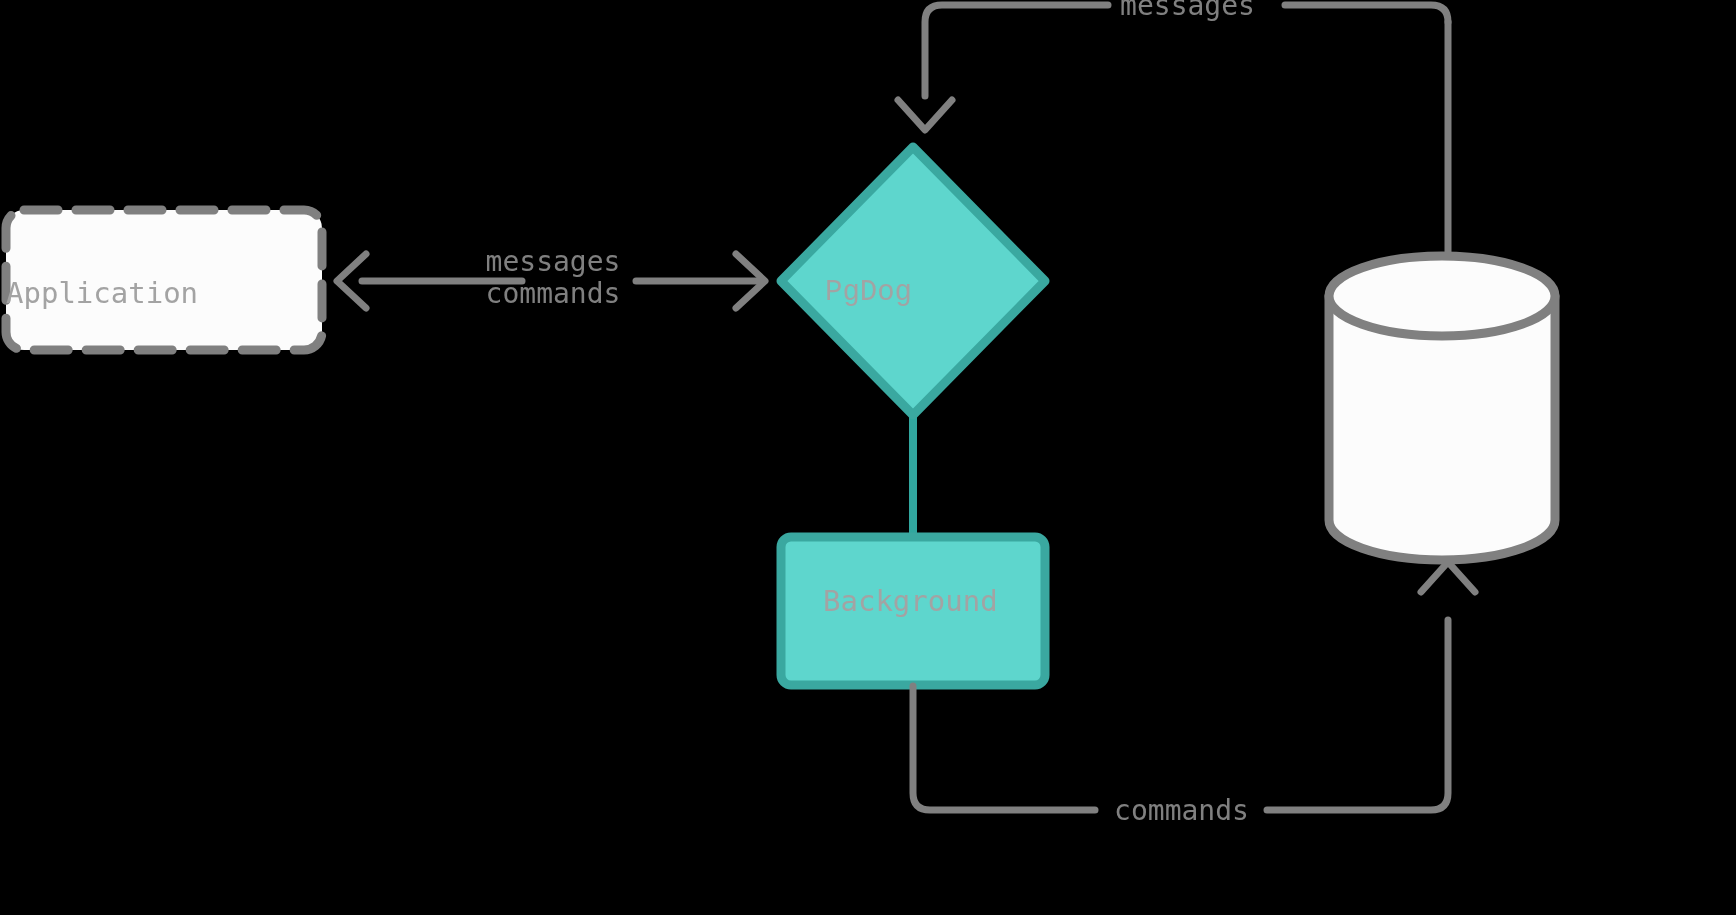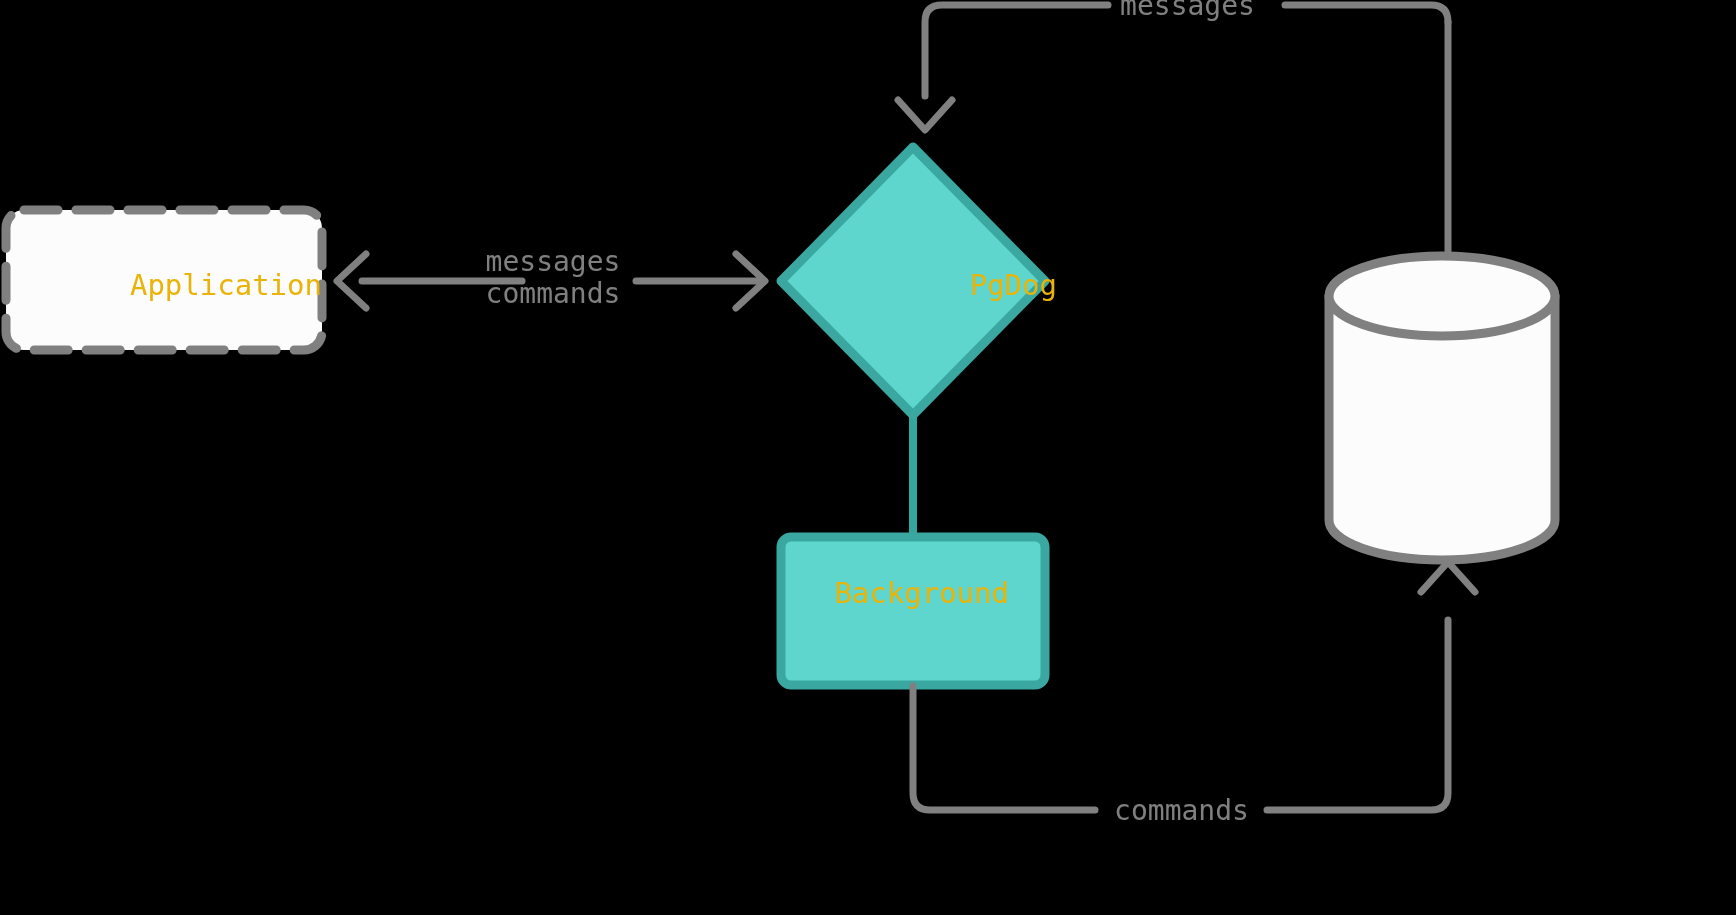--- a/index.html
+++ b/index.html
@@ -27,26 +27,27 @@
     color: #808080;
     font-family: "DejaVu Sans Mono", "Liberation Mono", monospace;
     font-size: 28px;
     letter-spacing: 0px;
     white-space: nowrap;
     line-height: 1.15;
     text-align: center;
   }
   .node-label {
     position: absolute;
-    color: #eab308;
+    color: #a3a3a3;
     font-family: "DejaVu Sans Mono", "Liberation Mono", monospace;
     font-size: 29px;
     white-space: nowrap;
-    text-align: right;
+    text-align: left;
     line-height: 1.45;
+    margin-top: 8px;
   }
 </style>
 </head>
 <body>
 
 <div id="canvas">
 
   <svg class="layer" viewBox="0 0 1736 915">
 
     <g>
@@ -100,23 +101,23 @@
 
       <path d="M 1329 296 L 1329 520 A 113 40 0 0 0 1555 520 L 1555 296 Z" fill="#fcfcfc" stroke="#808080" stroke-width="9" stroke-linejoin="round"></path>
 
       <ellipse cx="1442" cy="296" rx="113" ry="40" fill="#fcfcfc" stroke="#808080" stroke-width="9"></ellipse>
     </g>
 
   </svg>
 
   <div class="node-label" style="left:6px; top:264px; width:316px;">Application</div>
 
-  <div class="node-label" style="left:793px; top:264px; width:264px;">PgDog</div>
+  <div class="node-label" style="left:825px; top:264px; width:264px;font-family:Liberation Mono, monospace;">PgDog</div>
 
-  <div class="node-label" style="left:745px; top:572px; width:264px;">
+  <div class="node-label" style="left:823px; top:572px; width:264px;">
     <div>Background</div>
   </div>
 
 
   <div class="edge-label" style="left:453px; top:246px; width:200px;">
     <div>messages</div>
     <div>commands</div>
   </div>
 
   <div class="edge-label" style="left:1106px; top:-10px; width:163px;">messages</div>

